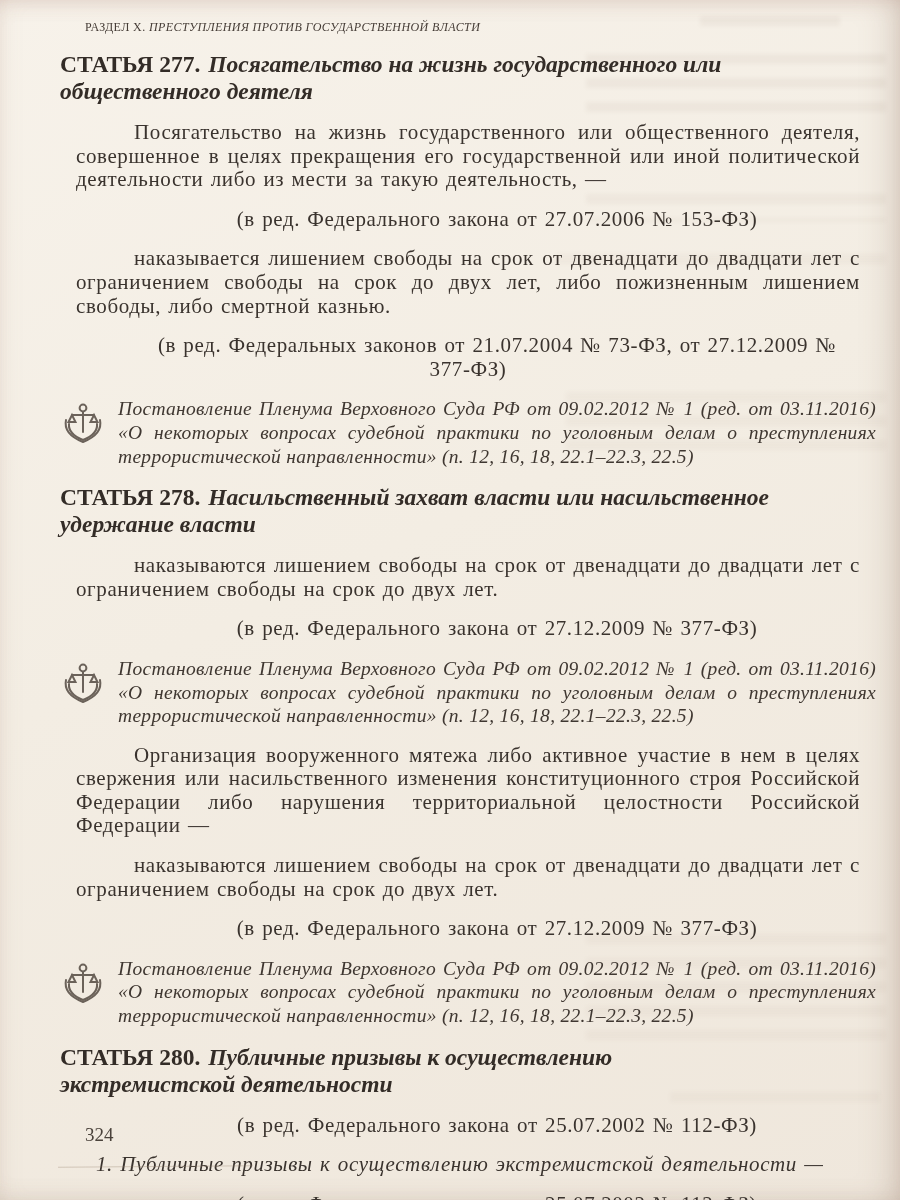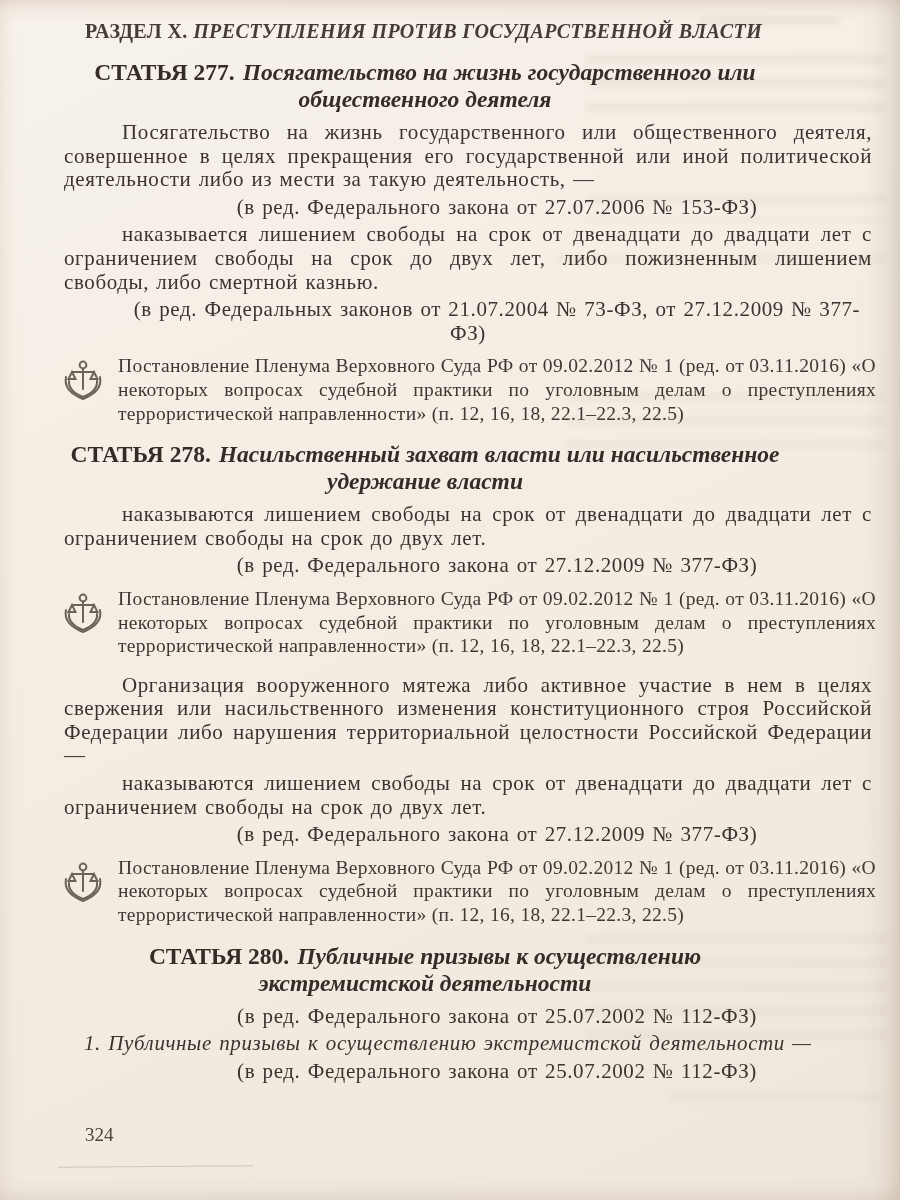--- a/index.html
+++ b/index.html
@@ -9,38 +9,38 @@
         background:linear-gradient(155deg,#f7f2ea 0%,#f3ede3 45%,#efe7dc 100%);
         color:#3a332e;overflow:hidden;}
   
   .page::before{content:"";position:absolute;inset:0;pointer-events:none;
         box-shadow:inset -20px 0 34px -14px rgba(130,102,84,.28),
                    inset 0 10px 22px -12px rgba(190,140,130,.30),
                    inset 14px 0 30px -18px rgba(160,130,110,.12),
                    inset 0 -14px 26px -16px rgba(160,130,110,.14);}
   .content{position:absolute;left:60px;right:24px;top:20px;}
 
-  .running-header{font-size:20px;font-weight:bold;color:#453c36;
+  .running-header{font-size:12px;font-weight:normal;color:#453c36;
         letter-spacing:.4px;margin:0 0 0 25px;white-space:nowrap;}
   .running-header .sec-title{font-style:italic;}
 
   .article{margin-top:16px;}
   h2.art-head{margin:14px 0 8px 0;font-size:23.5px;line-height:27px;
-        color:#332c27;font-weight:bold;max-width:730px;text-align:center;}
+        color:#332c27;font-weight:bold;max-width:730px;}
   h2.art-head .art-no{font-style:normal;margin-right:8px;}
   h2.art-head .art-title{font-style:italic;}
 
-  .p-body,.p-amend,.p-clause{margin:4px;font-size:21px;line-height:23.6px;
+  .p-body,.p-amend,.p-clause{margin:16px;font-size:21px;line-height:23.6px;
         letter-spacing:.6px;word-spacing:1.5px;color:#3a332e;}
   .p-body{text-indent:58px;text-align:justify;}
   .p-amend{text-indent:58px;text-align:center;}
   .p-clause{text-indent:20px;font-style:italic;}
 
   .plenum{margin:9px 0 10px 0;font-size:19.5px;line-height:23.6px;
-        letter-spacing:.3px;color:#3f3731;text-align:justify;}
+        letter-spacing:.3px;color:#3f3731;text-align:justify;font-style:italic;}
   .plenum .emblem{float:left;width:46px;height:48px;margin:1px 12px 0 0;}
   .plenum::after{content:"";display:block;clear:both;}
 
   .page-number{position:absolute;left:85px;top:1124px;font-size:19px;
         color:#4a423b;}
   .footer-rule{position:absolute;left:58px;top:1166px;width:195px;height:1px;
         background:rgba(150,128,108,.35);transform:rotate(-.4deg);}
 
   
   .ghost{position:absolute;pointer-events:none;filter:blur(2px);opacity:.07;

